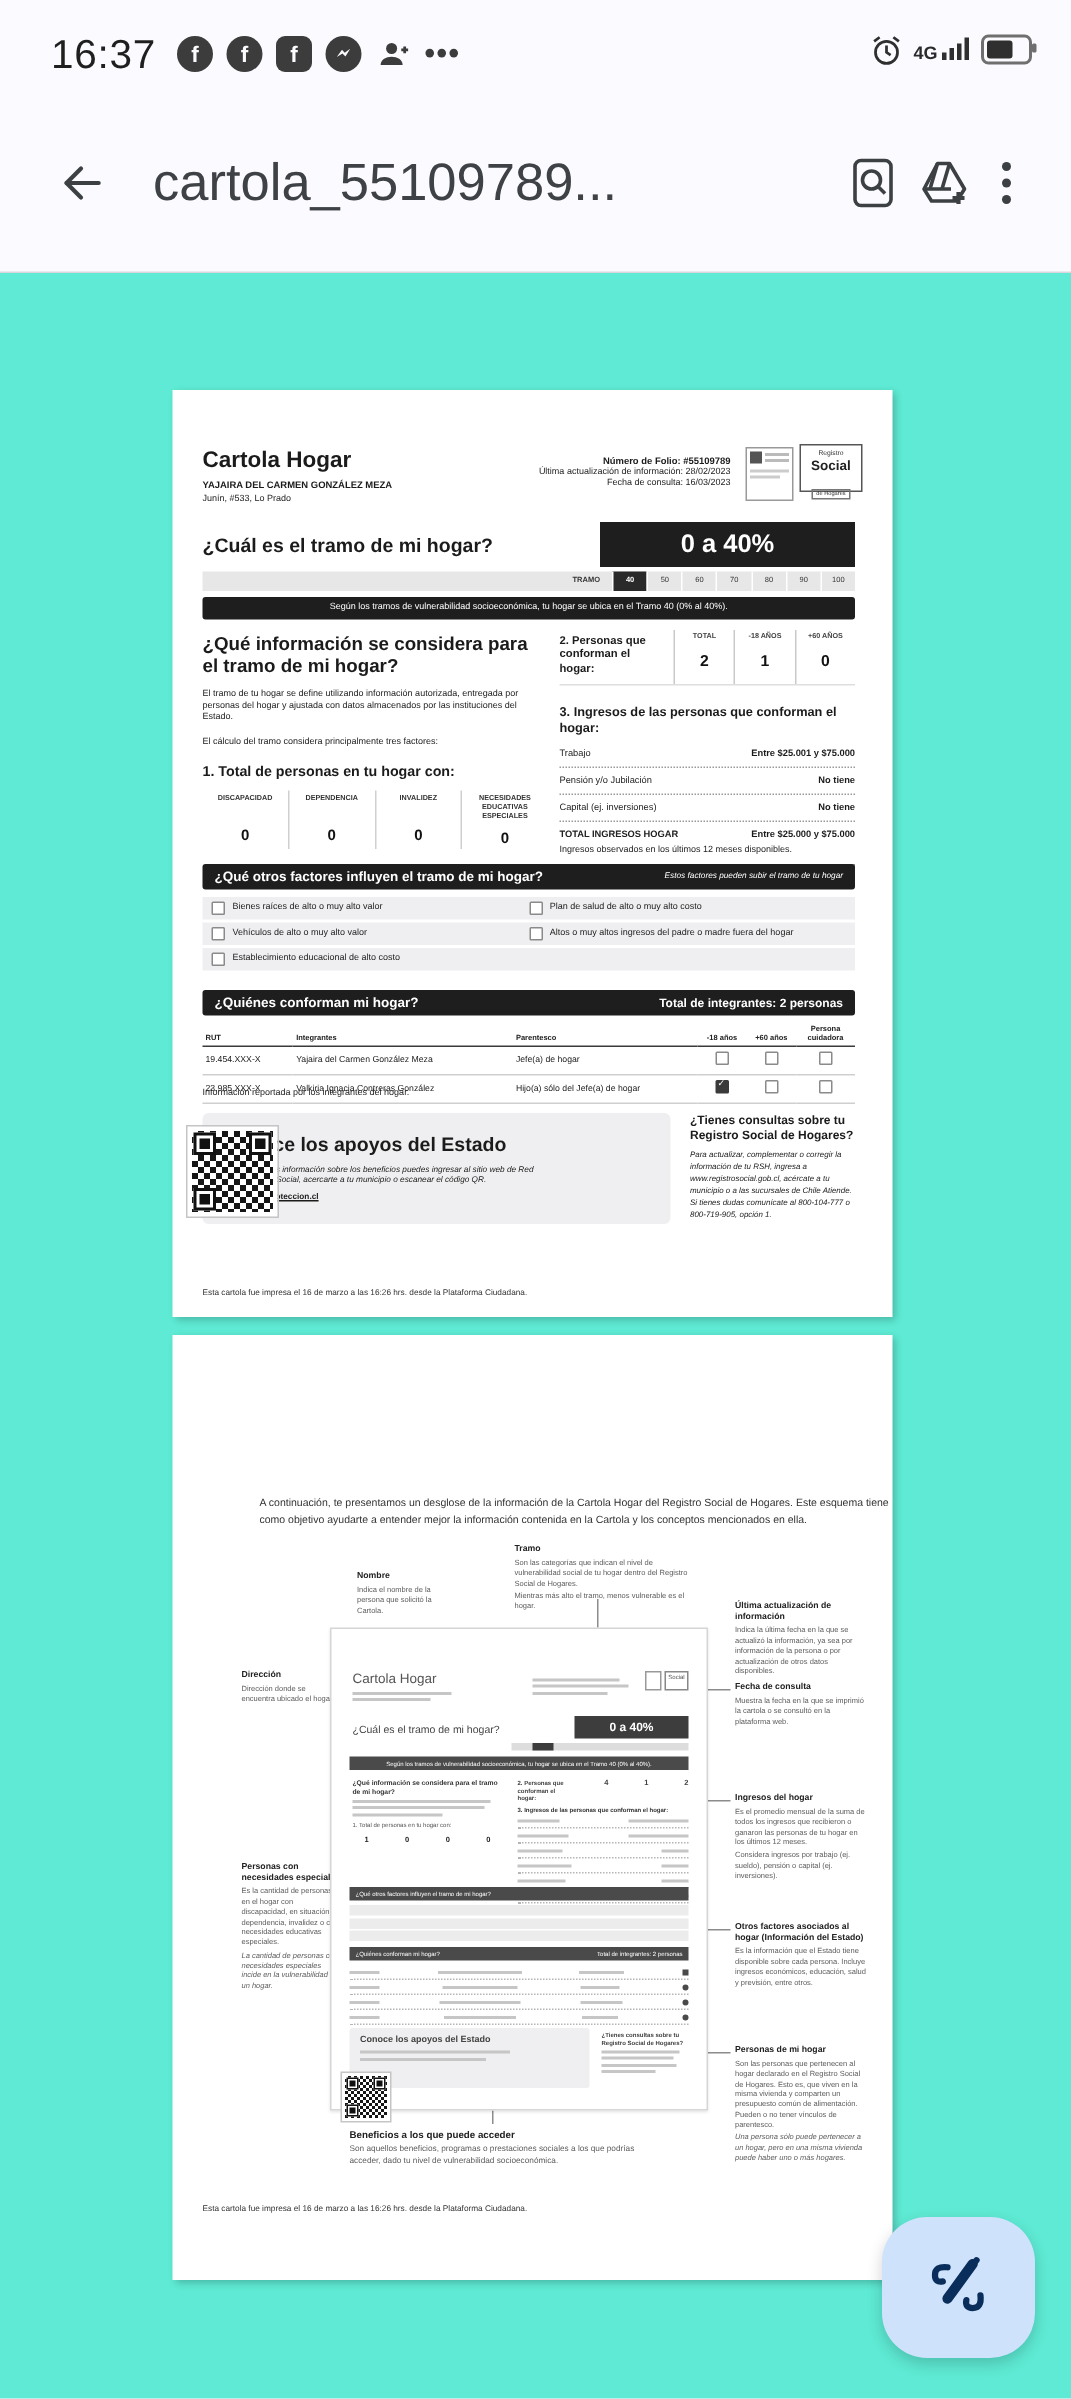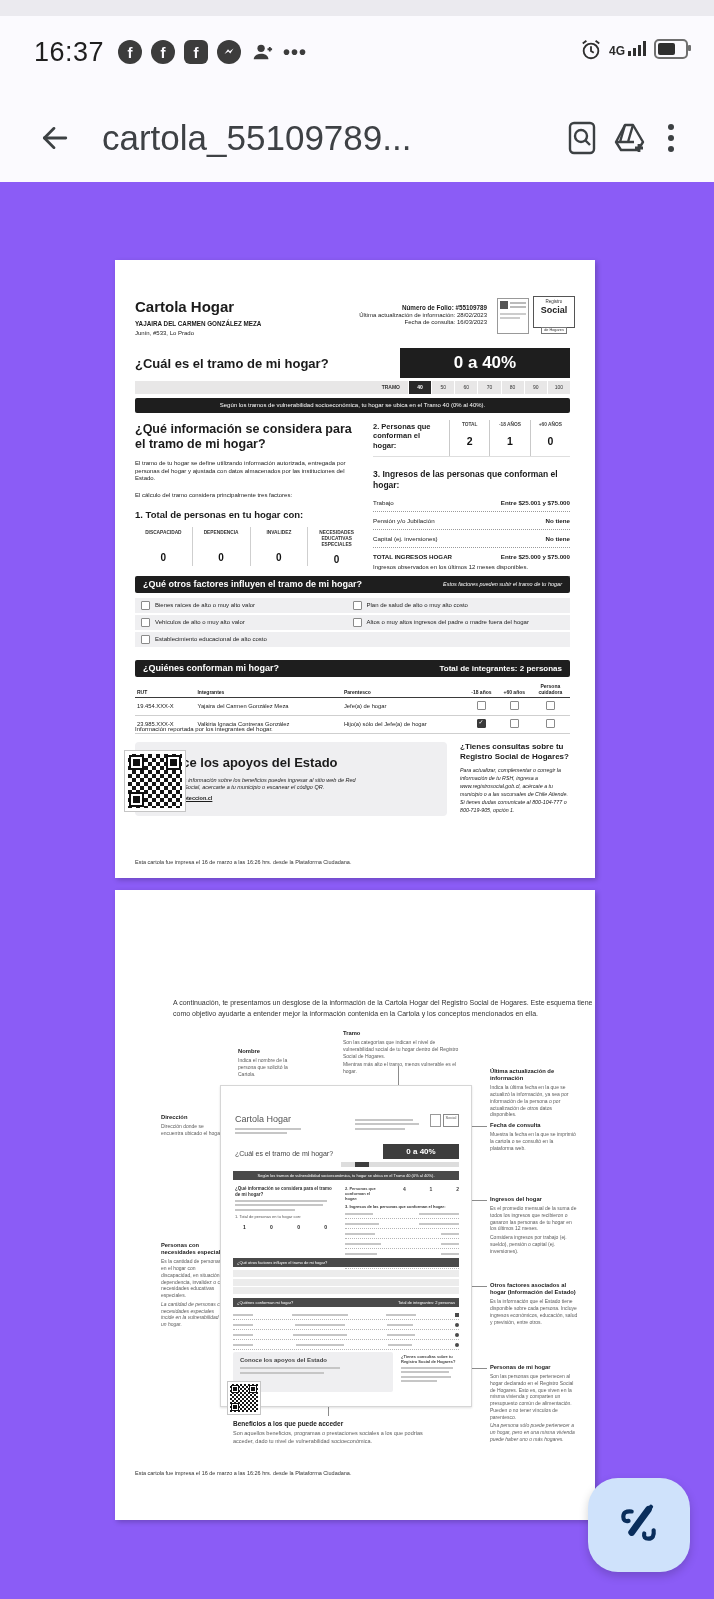--- a/index.html
+++ b/index.html
@@ -1,39 +1,39 @@
 <!DOCTYPE html>
 <html><head>
 <meta charset="utf-8">
 <style>
   html,body{margin:0;padding:0;background:#ebeaef;font-family:"Liberation Sans",sans-serif;}
   .phone{position:relative;width:714px;height:1599px;background:#ebeaef;overflow:hidden;}
   .abs{position:absolute;}
 
   
-  .top{position:absolute;top:16px;left:0;right:0;height:181px;background:#fbfafe;border-bottom:1px solid #d9d7dd;}
+  .top{position:absolute;top:0;left:0;right:0;height:181px;background:#fbfafe;border-bottom:1px solid #d9d7dd;}
   .statusbar{display:flex;align-items:center;height:60px;padding:6px 26px 0 34px;color:#2a2a2a;}
   .sb-time{font-size:27px;color:#1f1f1f;letter-spacing:.5px;}
   .sb-icons{display:flex;align-items:center;gap:9px;margin-left:14px;}
   .sicon{width:24px;height:24px;border-radius:50%;background:#3c3c3c;color:#fbfafe;display:flex;align-items:center;justify-content:center;font-size:15px;font-weight:bold;}
   .sicon.square{border-radius:6px;}
   .sb-more{font-size:20px;color:#3c3c3c;font-weight:bold;letter-spacing:1px;}
   .sb-right{margin-left:auto;display:flex;align-items:flex-start;gap:7px;}
   .net{display:flex;align-items:flex-end;gap:2px;}
   .net-4g{font-size:12px;font-weight:bold;color:#2a2a2a;line-height:1;}
   .battery{position:relative;width:30px;height:16px;border:2px solid #6f6f6f;border-radius:5px;}
   .battery i{position:absolute;left:2px;top:2px;bottom:2px;width:55%;background:#2f2f2f;border-radius:2px;}
   .battery b{position:absolute;right:-5px;top:4px;width:3px;height:6px;background:#6f6f6f;border-radius:1px;}
 
   .appbar{display:flex;align-items:center;height:112px;padding:0 26px 0 30px;}
   .iconbtn{width:48px;height:48px;display:flex;align-items:center;justify-content:center;flex:0 0 auto;}
   .title{flex:1;margin-left:24px;font-size:35px;color:#3e4145;white-space:nowrap;overflow:hidden;}
 
   
-  .content{position:absolute;top:182px;left:0;right:0;bottom:0;background:#8b5cf6;}
+  .content{position:absolute;top:182px;left:0;right:0;bottom:0;background:#5eead4;}
   .page{position:absolute;left:115px;width:480px;background:#ffffff;box-shadow:2px 2px 5px rgba(0,0,0,.22);}
   .p1{top:78px;height:618px;}
   .p2{top:708px;height:630px;}
   .page *{line-height:1.25;}
 
   
   .h-doc{font-size:15px;font-weight:bold;color:#1b1b1b;}
   .tiny{font-size:6px;color:#222;}
   .tiny-b{font-size:6.3px;font-weight:bold;color:#1b1b1b;}
   .darkbox{background:#1e1e1e;color:#fff;}

